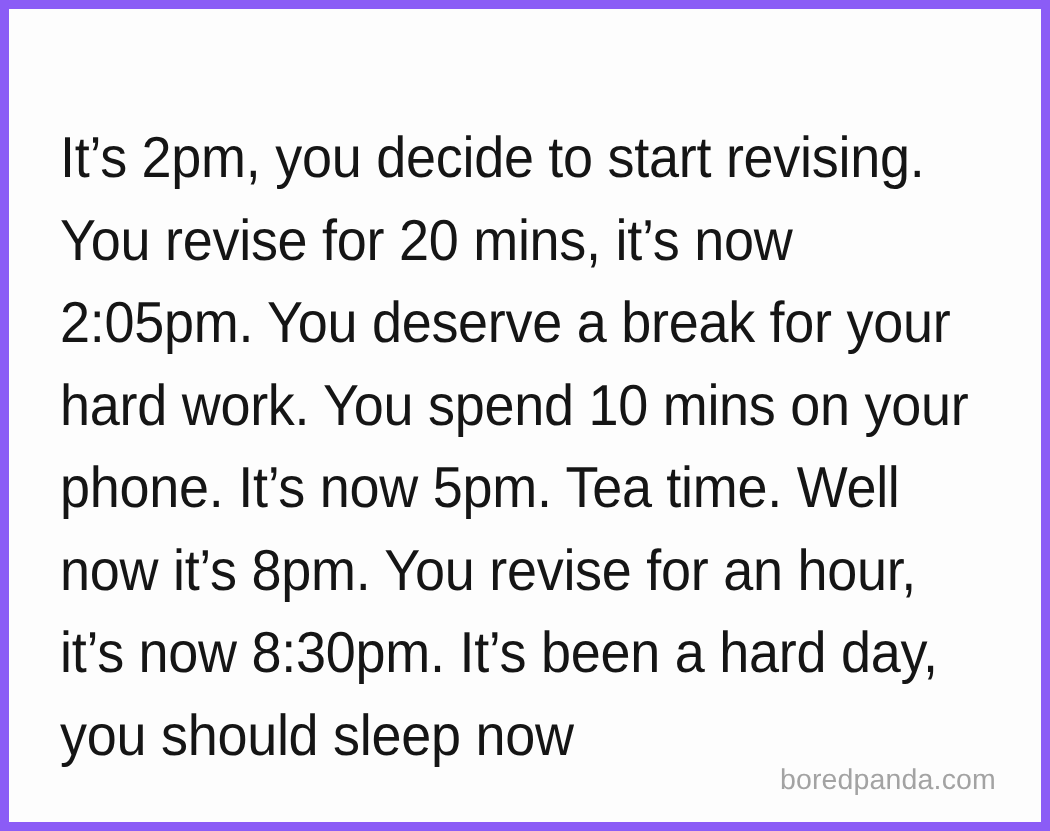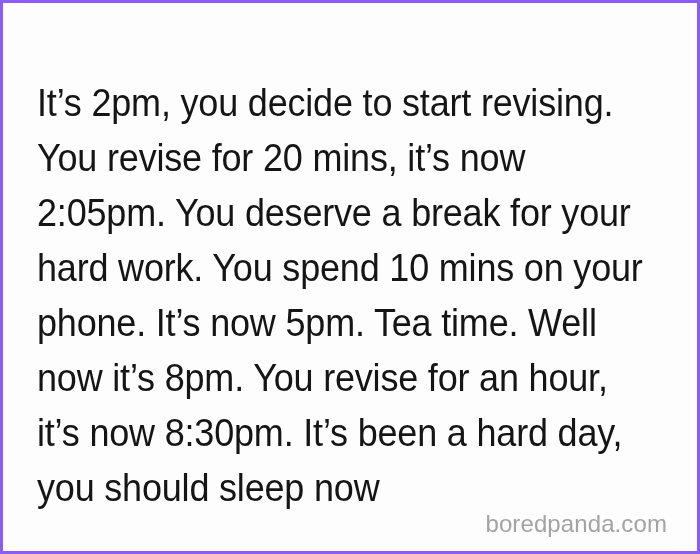--- a/index.html
+++ b/index.html
@@ -12,21 +12,21 @@
     background: #ffffff;
     font-family: "Liberation Sans", sans-serif;
     overflow: hidden;
   }
   .meme-card {
     position: relative;
     box-sizing: border-box;
     width: 700px;
     height: 554px;
     background: #fdfdfd;
-    border: 3px solid #8b5cf6;
+    border: 6px solid #8b5cf6;
     overflow: hidden;
   }
   .meme-text {
     position: absolute;
     left: 34px;
     top: 72px;
     width: 640px;
     color: #151515;
   }
   .meme-line {
@@ -35,21 +35,21 @@
     letter-spacing: -0.2px;
     white-space: nowrap;
     transform: scaleX(0.935);
     transform-origin: left center;
     font-weight: 400;
   }
   .watermark {
     position: absolute;
     right: 30px;
     bottom: 16px;
-    font-size: 24px;
+    font-size: 19px;
     line-height: 22px;
     color: #a3a3a3;
     letter-spacing: 0.1px;
     white-space: nowrap;
   }
 </style>
 </head>
 <body>
 
 <div class="meme-card">

